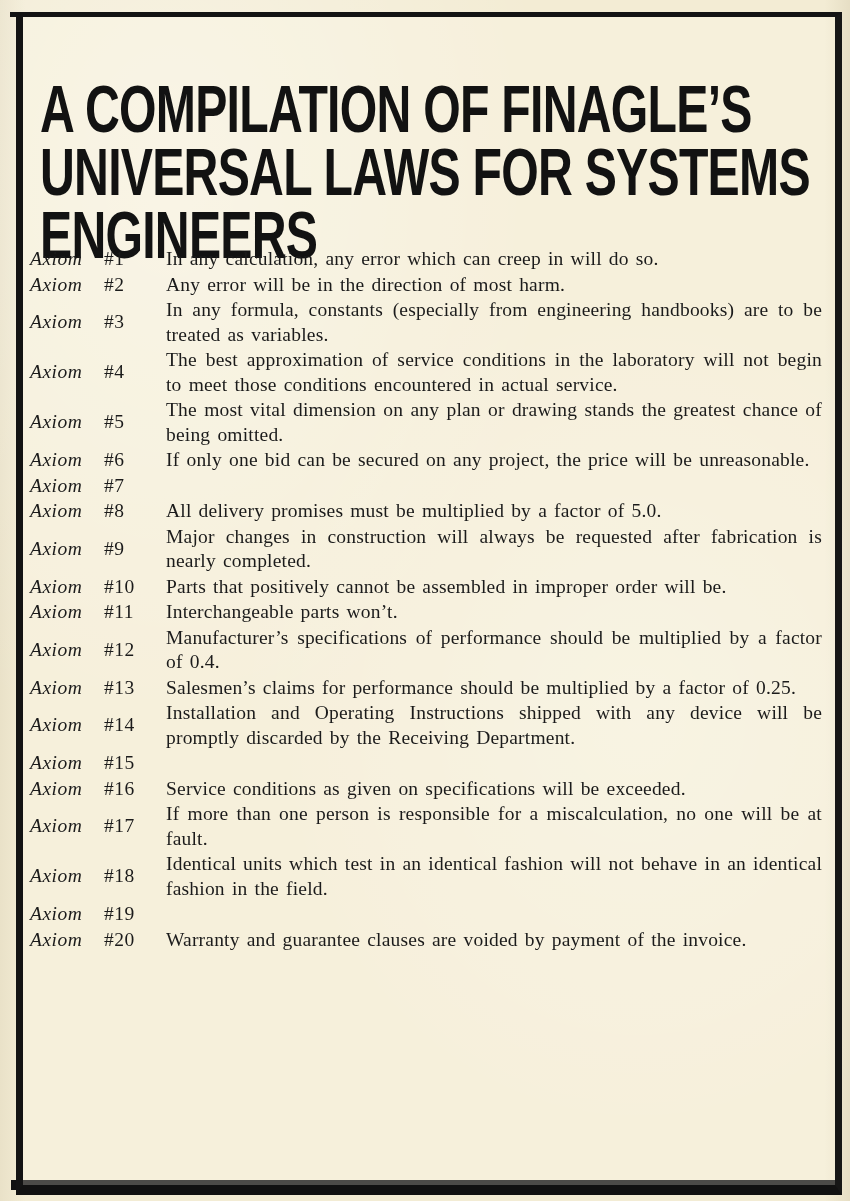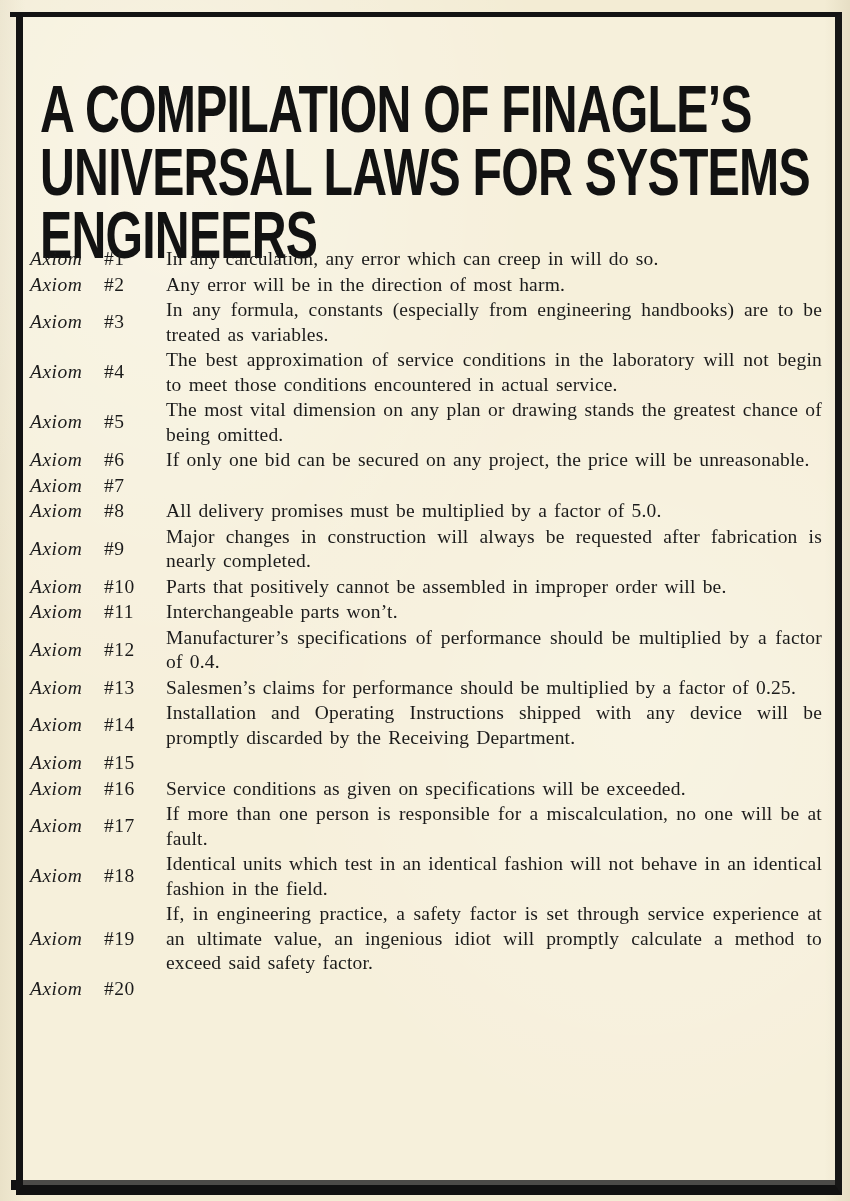--- a/index.html
+++ b/index.html
@@ -237,21 +237,21 @@
       <span class="axiom-word">Axiom</span>
       <span class="axiom-number">#18</span>
     </div>
     <div class="axiom-text">Identical units which test in an identical fashion will not behave in an identical fashion in the field.</div>
   </div>
     <div class="axiom-row">
     <div class="axiom-label">
       <span class="axiom-word">Axiom</span>
       <span class="axiom-number">#19</span>
     </div>
-    <div class="axiom-text">If, in engineering practice, a safety factor is set through service experience at an ultimate value, an ingenious idiot will promptly calculate a method to exceed said safety factor.</div>
   </div>
     <div class="axiom-row">
     <div class="axiom-label">
       <span class="axiom-word">Axiom</span>
       <span class="axiom-number">#20</span>
     </div>
+    <div class="axiom-text">Warranty and guarantee clauses are voided by payment of the invoice.</div>
   </div>
   </div>
 
 </body></html>

